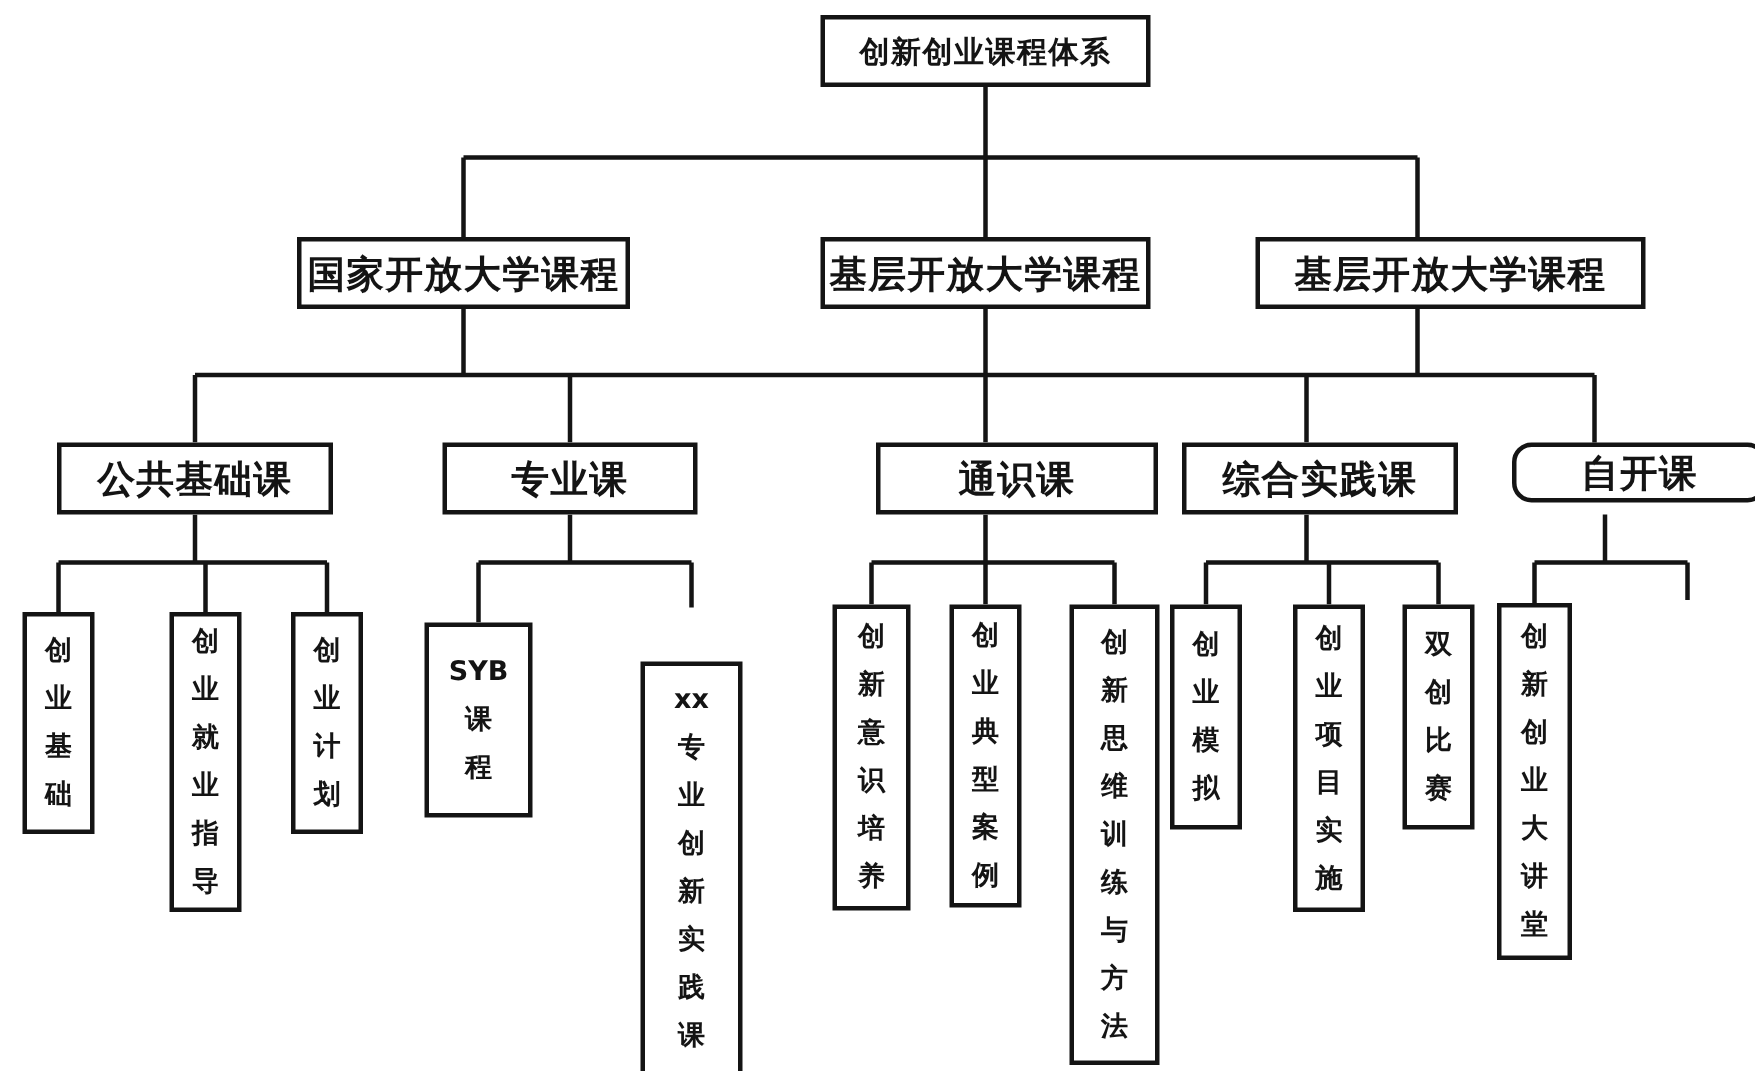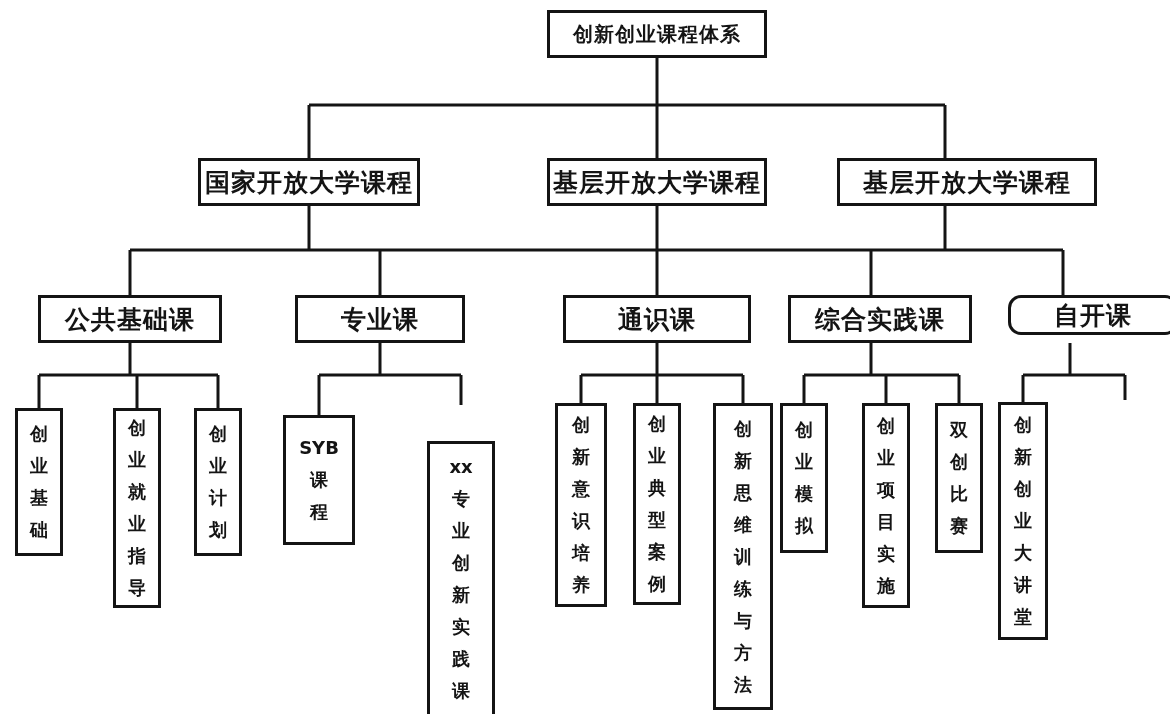--- a/index.html
+++ b/index.html
@@ -84,21 +84,21 @@
   </svg>
 
   <div class="node hbox root" style="left:547px; top:10px; width:220px; height:48px;">创新创业课程体系</div>
 
   <div class="node hbox" style="left:198px; top:158px; width:222px; height:48px;">国家开放大学课程</div>
   <div class="node hbox" style="left:547px; top:158px; width:220px; height:48px;">基层开放大学课程</div>
   <div class="node hbox" style="left:837px; top:158px; width:260px; height:48px;">基层开放大学课程</div>
 
   <div class="node hbox" style="left:38px; top:295px; width:184px; height:48px;">公共基础课</div>
   <div class="node hbox" style="left:295px; top:295px; width:170px; height:48px;">专业课</div>
-  <div class="node hbox" style="left:563px; top:295px; width:188px; height:48px;">通识课</div>
+  <div class="node hbox" style="left:584px; top:295px; width:188px; height:48px;">通识课</div>
   <div class="node hbox" style="left:788px; top:295px; width:184px; height:48px;">综合实践课</div>
   <div class="node hbox" style="left:1008px; top:295px; width:170px; height:40px;border-radius:13px;">自开课</div>
 
   <div class="node vbox" style="left:15px; top:408px; width:48px; height:148px;">创
 业
 基
 础</div>
   <div class="node vbox" style="left:113px; top:408px; width:48px; height:200px;">创
 业
 就

